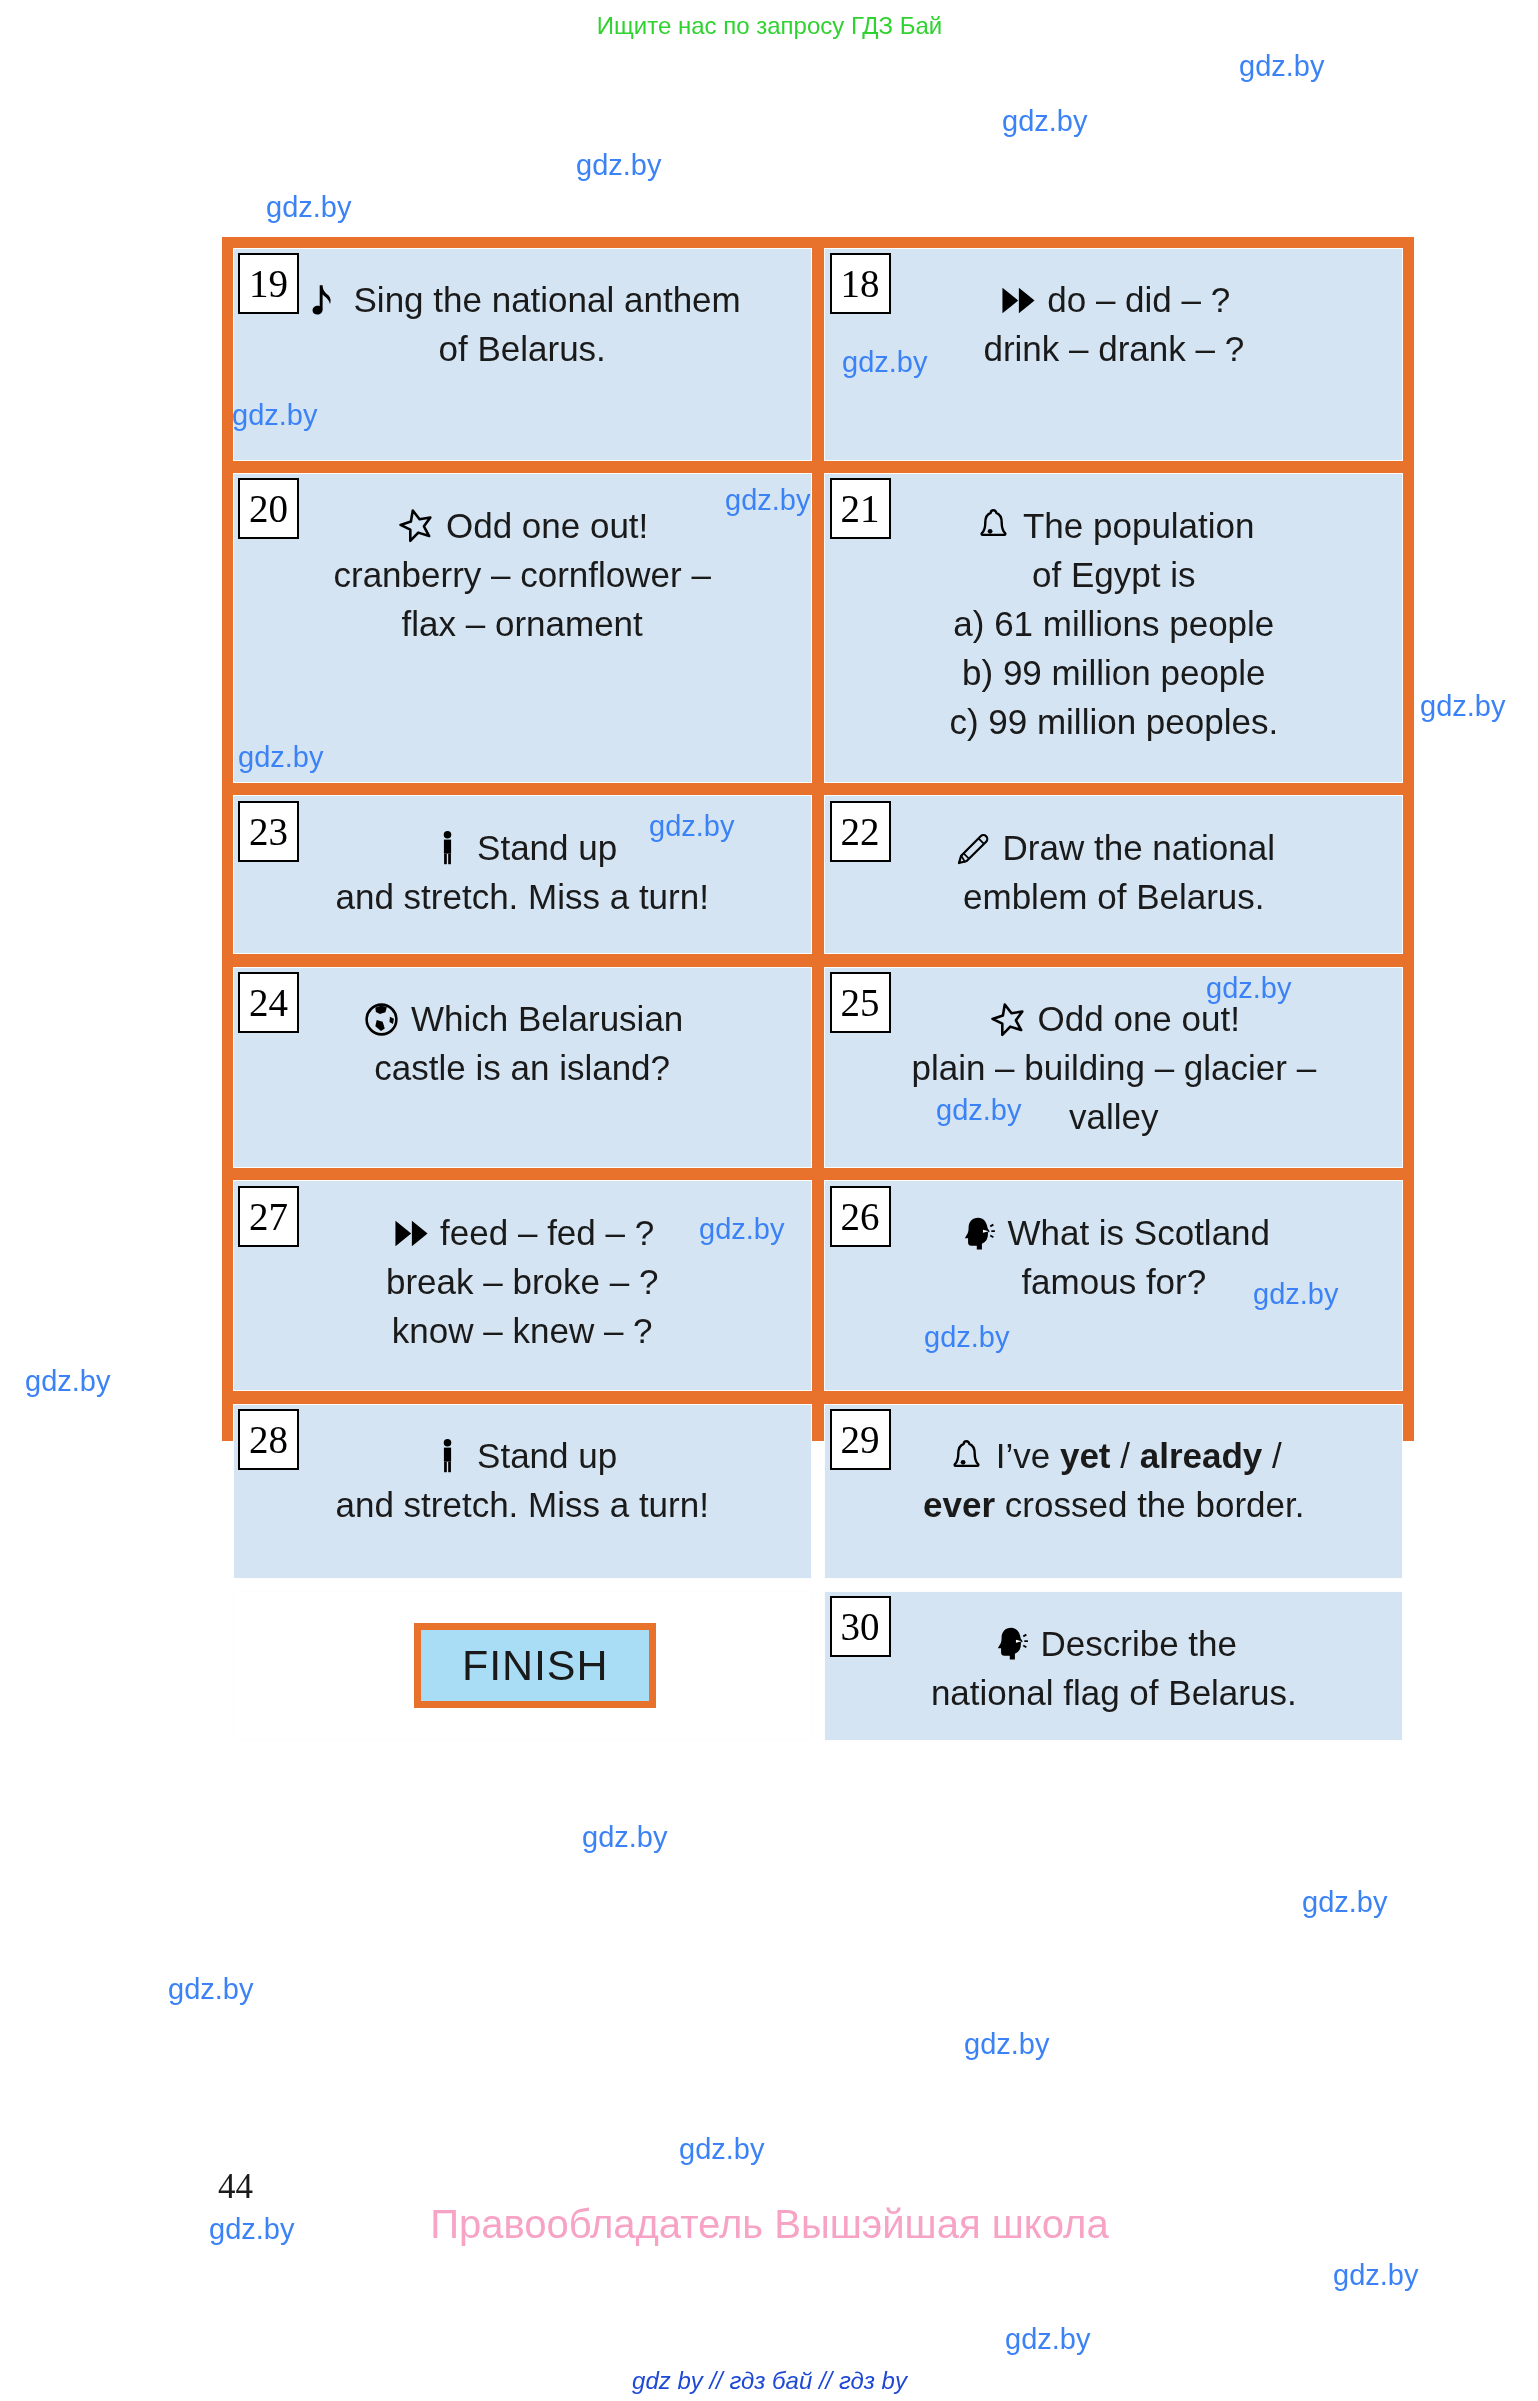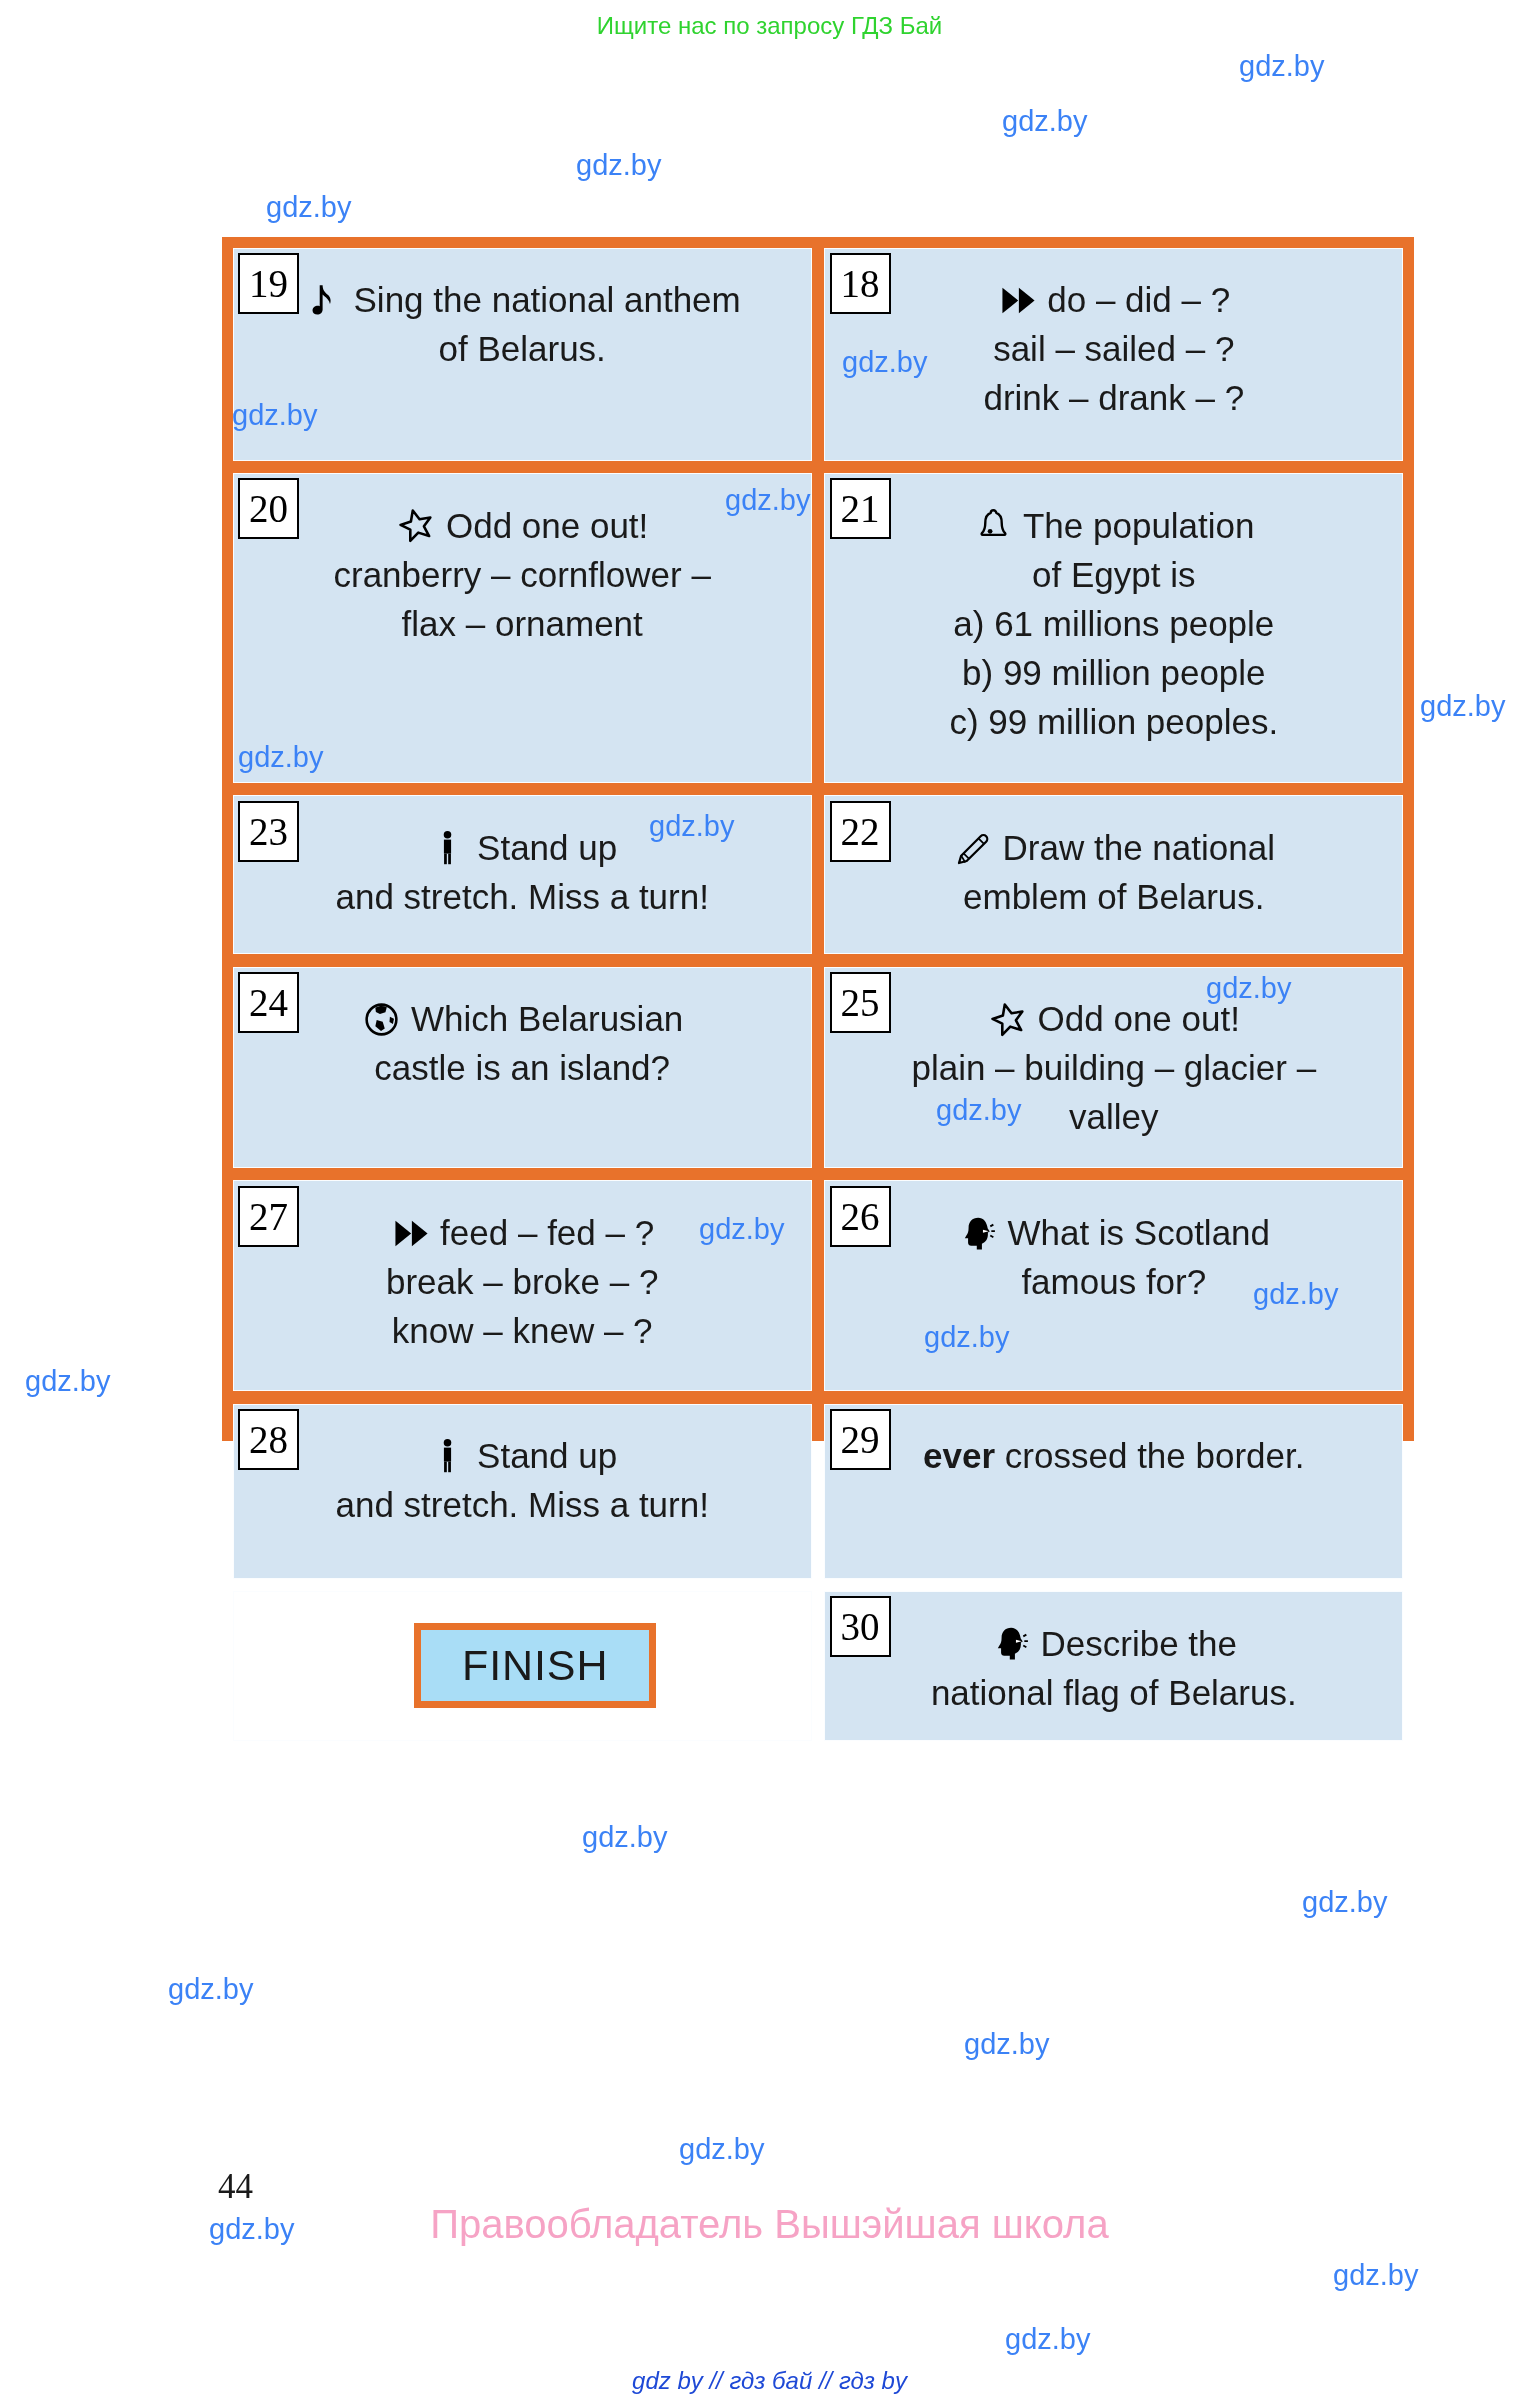--- a/index.html
+++ b/index.html
@@ -43,21 +43,20 @@
               <path fill="#000" d="M9.2 3h1.7c0 3 1.5 4.2 3 5.6 1.4 1.3 2.2 3.1 1.3 5.5-.3-2.3-1.9-3.6-3.4-4.8l-.9-.8v8.7c0 1.7-1.4 3-3.1 3-1.6 0-2.8-1-2.8-2.4 0-1.5 1.4-2.7 3.1-2.7.4 0 .8.1 1.1.2V3z"></path>
             </svg></span><span>Sing the national anthem</span></div>
         <div class="line"><span>of Belarus.</span></div>
       </div>
       <div class="cell" style="background: rgb(212, 228, 242);">
         <div class="badge">18</div>
         <div class="line"><span class="icon"><svg viewBox="0 0 24 24">
               <path fill="#000" d="M3.2 4.6v14.8l9.2-7.4z"></path>
               <path fill="#000" d="M12.8 4.6v14.8l9.2-7.4z"></path>
             </svg></span><span>do – did – ?</span></div>
-        <div class="line"><span>sail – sailed – ?</span></div>
         <div class="line"><span>drink – drank – ?</span></div>
       </div>
       <div class="cell" style="background: rgb(212, 228, 242);">
         <div class="badge">20</div>
         <div class="line"><span class="icon"><svg viewBox="0 0 24 24">
               <g transform="rotate(-14 12 12)">
                 <path d="M12 3l2.6 5.9 6.4.5-4.9 4.1 1.6 6.3-5.7-3.5-5.7 3.5 1.6-6.3-4.9-4.1 6.4-.5z" fill="none" stroke="#000" stroke-width="1.5" stroke-linejoin="round"></path>
               </g>
             </svg></span><span>Odd one out!</span></div>
         <div class="line"><span>cranberry – cornflower –</span></div>
@@ -135,20 +134,24 @@
         <div class="line"><span class="icon"><svg viewBox="0 0 24 24">
               <circle cx="12" cy="4" r="2.2" fill="#000"></circle>
               <rect x="9.9" y="6.8" width="4.2" height="8.2" fill="#000"></rect>
               <rect x="10" y="15" width="1.6" height="6.2" fill="#000"></rect>
               <rect x="12.4" y="15" width="1.6" height="6.2" fill="#000"></rect>
             </svg></span><span>Stand up</span></div>
         <div class="line"><span>and stretch. Miss a turn!</span></div>
       </div>
       <div class="cell" style="background: rgb(212, 228, 242);">
         <div class="badge">29</div>
+        <div class="line"><span class="icon"><svg viewBox="0 0 24 24">
+              <path d="M12 3.1c-.9 0-1.6.7-1.6 1.5C8 5.4 7.2 7.8 7.2 10.4c0 3.1-.6 4.8-2 6.1-.3.4-.1 1 .4 1h12.8c.5 0 .7-.6.4-1-1.4-1.3-2-3-2-6.1 0-2.6-.8-5-3.2-5.8 0-.8-.7-1.5-1.6-1.5z" fill="none" stroke="#000" stroke-width="1.4" stroke-linejoin="round"></path>
+              <circle cx="10" cy="15.4" r="1.4" fill="#000"></circle>
+            </svg></span><span>I’ve </span><b>yet</b><span> / </span><b>already</b><span> /</span></div>
         <div class="line"><b>ever</b><span> crossed the border.</span></div>
       </div>
       <div class="cell finish" style="background: rgb(255, 255, 255);">
         <div class="finish-box" style="background: rgb(169, 221, 246); border-color: rgb(232, 114, 43);">FINISH</div>
       </div>
       <div class="cell" style="background: rgb(212, 228, 242);">
         <div class="badge">30</div>
         <div class="line"><span class="icon"><svg viewBox="0 0 24 24">
               <path fill="#000" d="M11.8 2.8C8.4 2.8 6.2 5.2 6.2 8.6c0 2.1-.4 3.3-1.3 4.6l-.9 1.6h1.9v2.6c0 1 .8 1.8 1.8 1.8H11v2.1h3v-3.3c2.2-.9 3.5-2.9 3.5-5.4v-1.2l1.1-.5-1.2-1.9c-.6-3.9-2.6-6.2-5.6-6.2z"></path>
               <path fill="#fff" d="M14.6 9.8l3.4.9-3.4.9z"></path>

